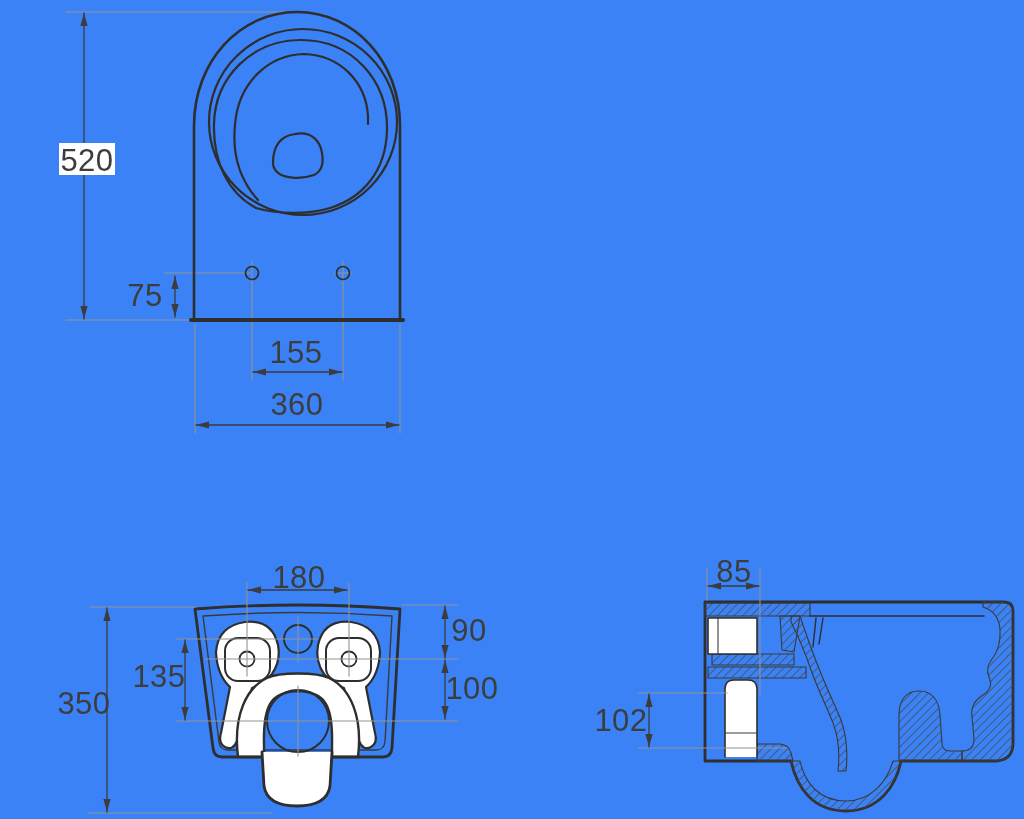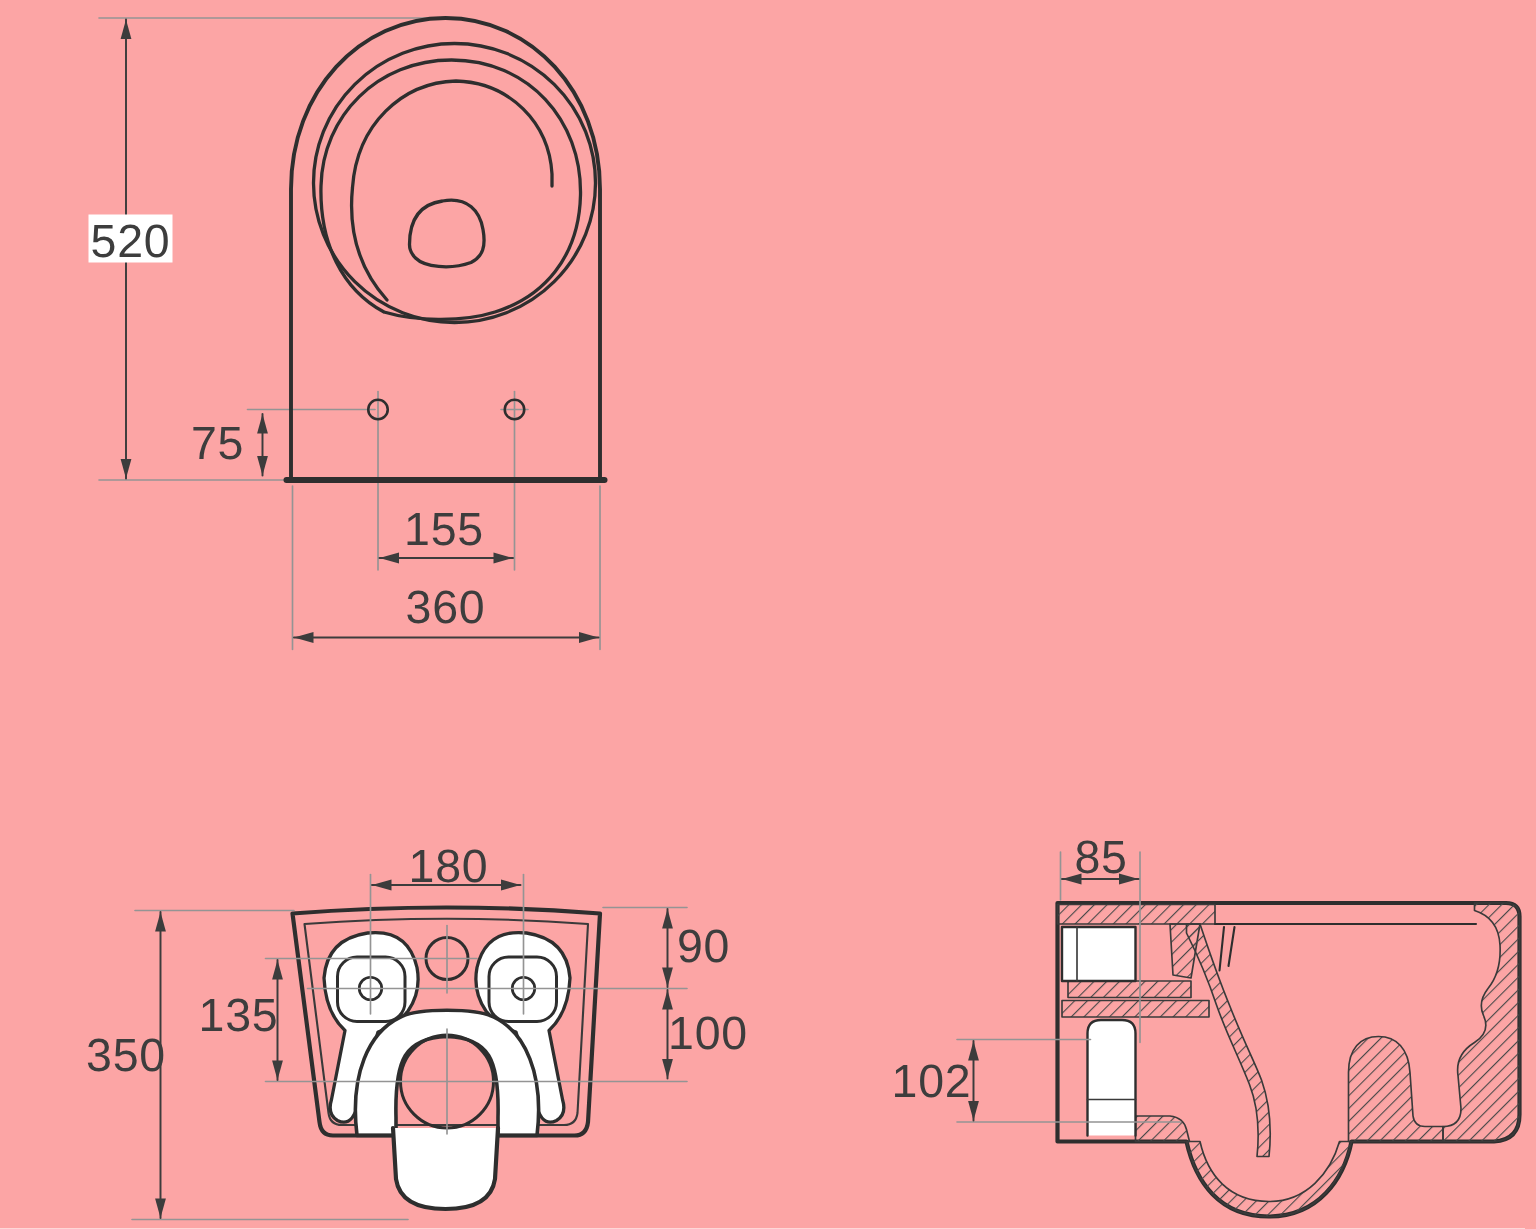--- a/index.html
+++ b/index.html
@@ -1,16 +1,16 @@
 <!DOCTYPE html>
 <html><head>
 <meta charset="utf-8">
 <style>
   html,body{margin:0;padding:0;background:#ffffff;}
-  .stage{position:relative;width:1024px;height:819px;background:#fca5a5;overflow:hidden;
+  .stage{position:relative;width:1024px;height:819px;background:#3b82f6;overflow:hidden;
          font-family:"Liberation Sans",sans-serif;}
   svg{position:absolute;left:0;top:0;}
   text{font-family:"Liberation Sans",sans-serif;fill:#3d3d3d;font-size:31px;letter-spacing:0.5px;}
 </style>
 </head>
 <body>
 
 <div class="stage">
 <svg width="1024" height="819" viewBox="0 0 1024 819">
   <defs>

